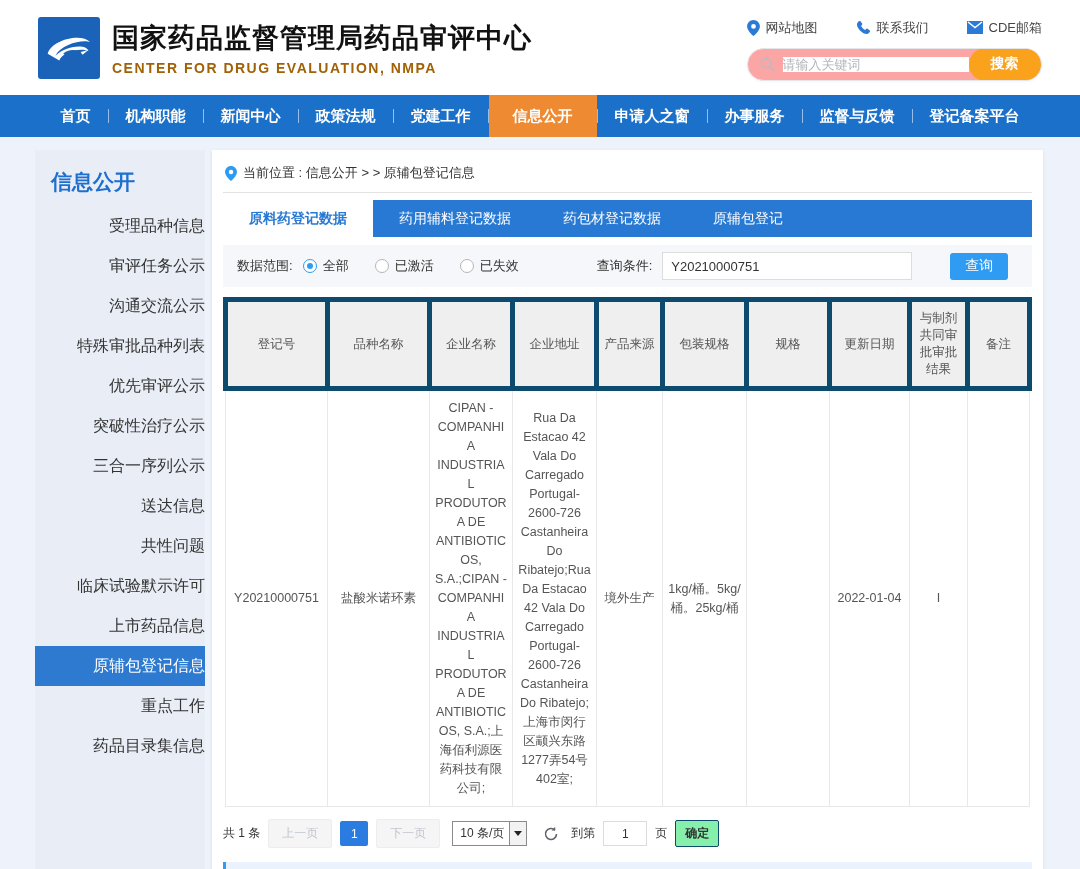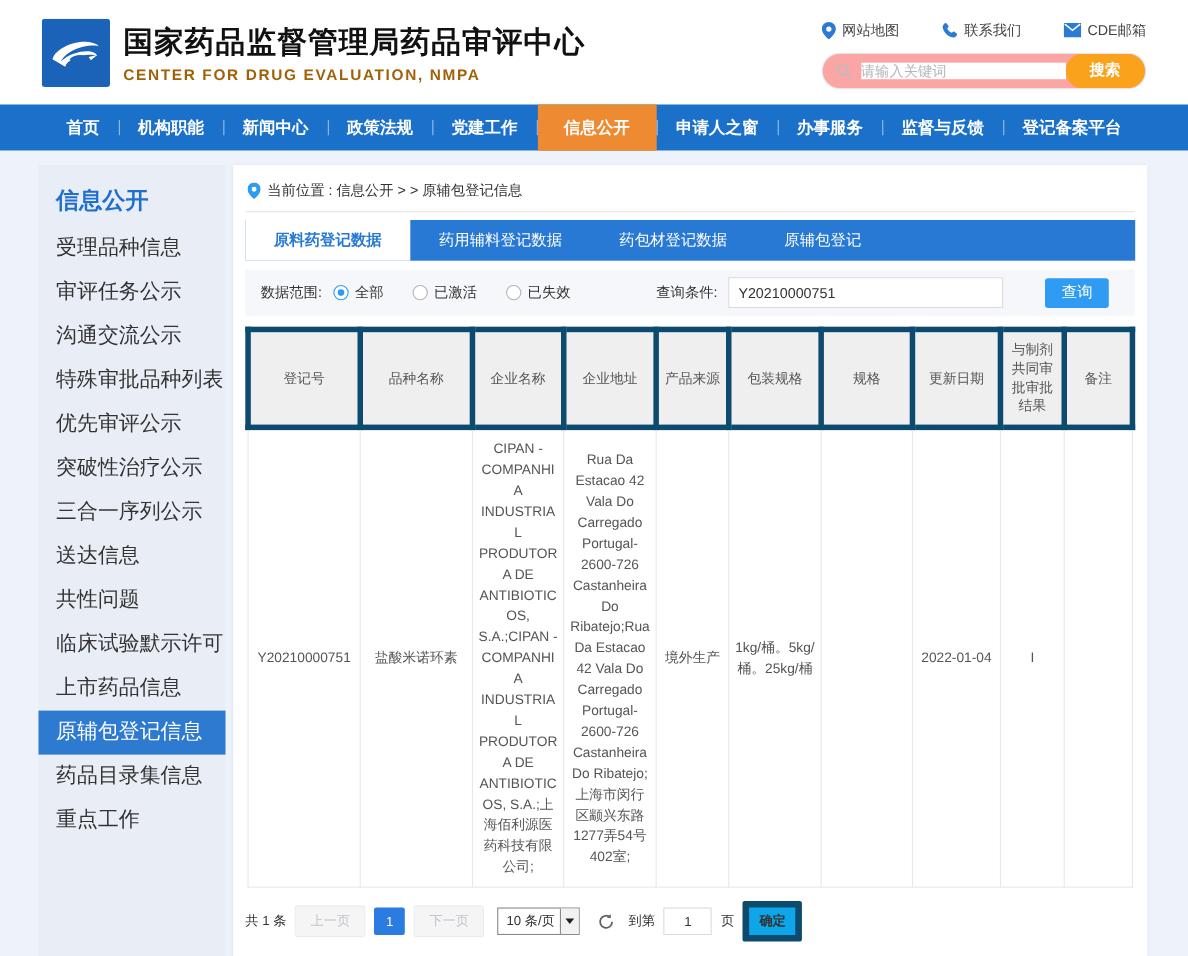--- a/index.html
+++ b/index.html
@@ -25,21 +25,21 @@
   
   .nav { height:42px; background:#1b70c9; display:flex; align-items:stretch; justify-content:center; }
   .nav-item { display:flex; align-items:center; padding:12px 17px; font-size:15px; font-weight:bold; color:#fff; cursor:pointer; }
   .nav-item.active { background:#ee8a31; padding:0 24px; }
   .nav-sep { width:1px; height:14px; background:rgba(255,255,255,.55); align-self:center; }
 
   
   .main-wrap { background:#eef3fb; padding:13px 43px 15px 35px; display:flex; align-items:stretch; }
   .sidebar { width:170px; flex:0 0 auto; background:#e9eef6; min-height:625px; padding-top:6px; }
   .sidebar-title { font-size:21px; font-weight:bold; color:#1f6fd0; padding:12px 0 10px 16px; cursor:default; }
-  .side-item { height:40px; line-height:40px; padding-left:16px; font-size:19px; color:#333; cursor:pointer; }
+  .side-item { height:40px; line-height:40px; padding-left:16px; font-size:16px; color:#333; cursor:pointer;text-align:right; }
   .side-item.active { background:#2d7ad0; color:#fff; }
 
   .card { flex:1; background:#fff; margin-left:7px; min-height:625px; padding:10px 11px 16px; box-shadow:0 1px 4px rgba(0,0,0,.08); }
 
   .breadcrumb { display:flex; align-items:center; gap:6px; font-size:13px; color:#333; padding:4px 2px 10px; border-bottom:1px solid #e3e3e3; }
 
   .tabs { display:flex; background:#2879d3; height:37px; margin-top:7px; }
   .tab { display:flex; align-items:center; padding:0 26px; font-size:14px; color:#fff; cursor:pointer; }
   .tab.active { background:#fff; color:#2879d3; font-weight:bold; }
 
@@ -59,21 +59,21 @@
 
   .pager { display:flex; align-items:center; margin-top:12px; font-size:12px; color:#333; gap:8px; }
   .pg-btn { padding:5px 13px; background:#f5f5f6; border:1px solid #ededf0; color:#c0c4cc; border-radius:2px; cursor:default; }
   .pg-cur { width:28px; height:25px; background:#2b7ce0; color:#fff; display:flex; align-items:center; justify-content:center; border-radius:2px; cursor:pointer; }
   .pg-size { display:flex; align-items:stretch; border:1px solid #8a8a8a; height:25px; background:#fff; margin-left:4px; cursor:pointer; }
   .pg-size-label { display:flex; align-items:center; padding:0 5px 0 7px; }
   .pg-size-arrow { width:17px; border-left:1px solid #8a8a8a; background:#f2f2f2; display:flex; align-items:center; justify-content:center; }
   .pg-size-arrow i { width:0; height:0; border-left:4px solid transparent; border-right:4px solid transparent; border-top:5px solid #222; }
   .pg-refresh { margin:0 4px 0 8px; cursor:pointer; display:flex; }
   .pg-goto-input { width:44px; height:25px; border:1px solid #dcdcdc; text-align:center; font-size:12px; color:#333; outline:none; font-family:inherit; }
-  .pg-confirm { padding:4px 9px; border:6px solid #0c4a6e; background:#0ea5e9; font-weight:bold; font-size:12px; color:#333; border-radius:2px; cursor:pointer; font-family:Liberation Sans, sans-serif; }
+  .pg-confirm { padding:4px 9px; border:1px solid #0c4a6e; background:#86efac; font-weight:bold; font-size:12px; color:#333; border-radius:2px; cursor:pointer; font-family:Liberation Sans, sans-serif; }
 
   .note { margin-top:14px; background:#eaf2fd; border-left:3px solid #2f9bf2; padding:10px 16px 13px; font-size:12px; color:#333; line-height:21px; }
 </style>
 </head>
 <body>
 
 <div class="header">
   <svg class="logo" viewBox="0 0 64 64">
     <rect x="0" y="0" width="64" height="64" rx="3" fill="#1a63b8"></rect>
     <path d="M10 38 C14 24 44 16 54 26 C46 23 24 28 18 40 C30 29 50 28 52 35 C42 31 24 37 22 45 Z" fill="#ffffff"></path>
@@ -148,22 +148,22 @@
     <div class="side-item">沟通交流公示</div>
     <div class="side-item">特殊审批品种列表</div>
     <div class="side-item">优先审评公示</div>
     <div class="side-item">突破性治疗公示</div>
     <div class="side-item">三合一序列公示</div>
     <div class="side-item">送达信息</div>
     <div class="side-item">共性问题</div>
     <div class="side-item">临床试验默示许可</div>
     <div class="side-item">上市药品信息</div>
     <div class="side-item active">原辅包登记信息</div>
+    <div class="side-item">重点工作</div>
     <div class="side-item">药品目录集信息</div>
-    <div class="side-item">重点工作</div>
   </div>
 
   <div class="card">
 
     <div class="breadcrumb">
       <svg width="12" height="15" viewBox="0 0 16 20">
           <path d="M8 0C3.6 0 0 3.6 0 8c0 5.4 8 12 8 12s8-6.6 8-12c0-4.4-3.6-8-8-8zm0 11a3 3 0 110-6 3 3 0 010 6z" fill="#2e9bf2"></path>
         </svg>
       <span>当前位置 : 信息公开 &gt; &gt; 原辅包登记信息</span>
     </div>

